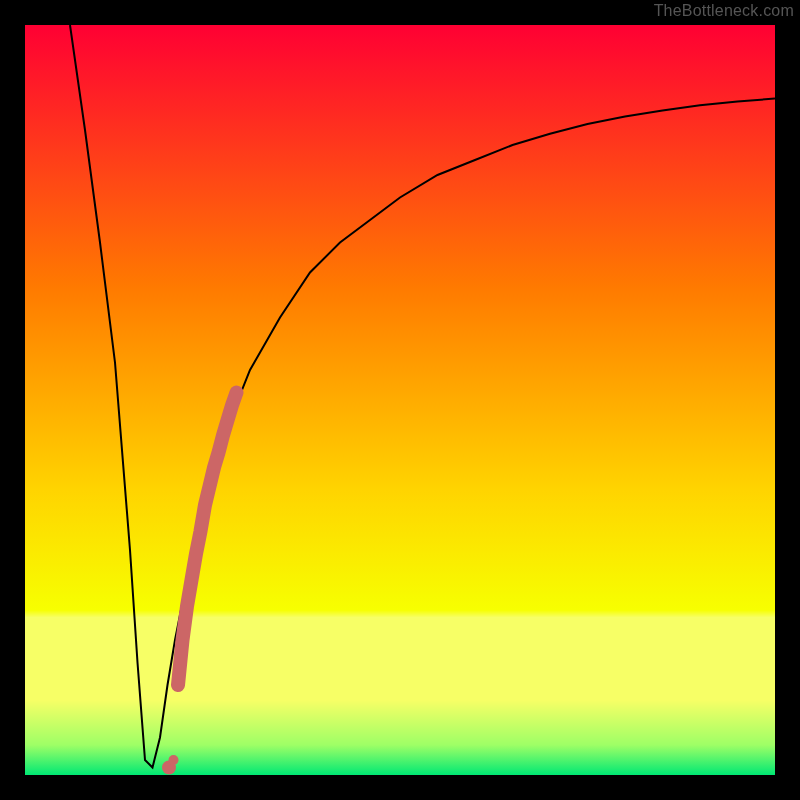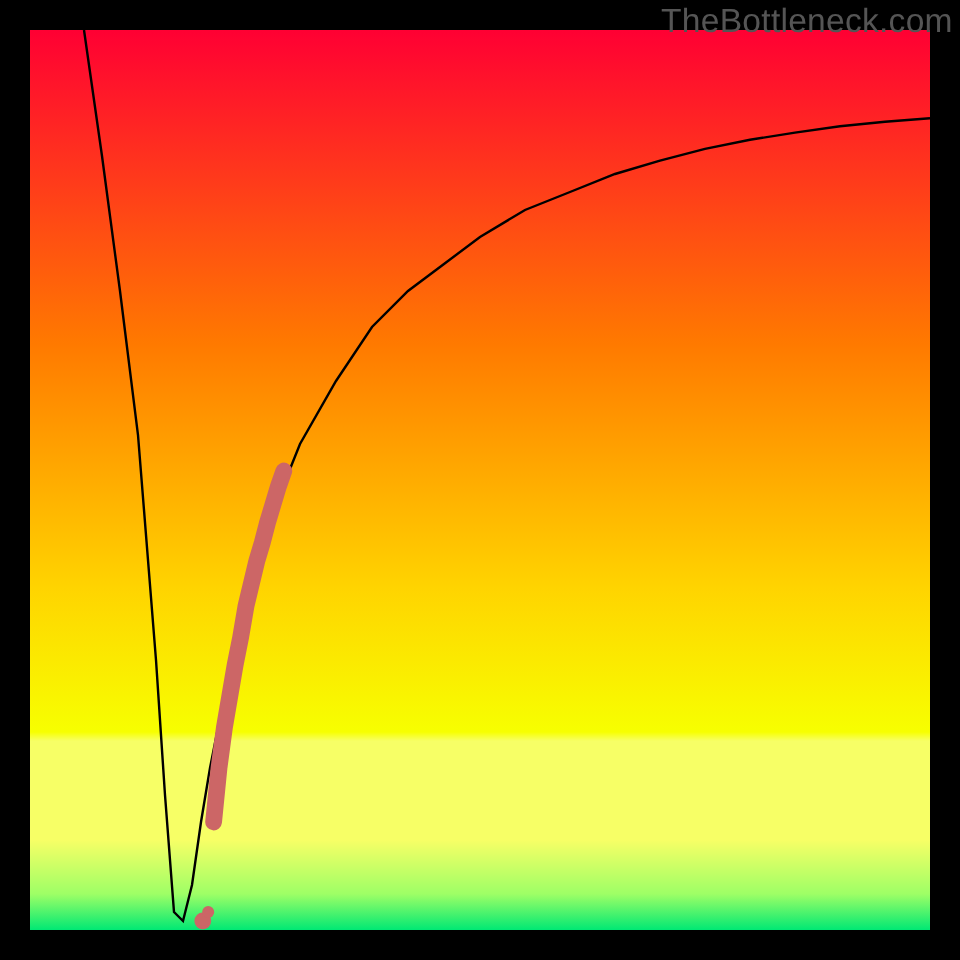--- a/index.html
+++ b/index.html
@@ -23,21 +23,21 @@
     top: 25px;
     width: 750px;
     height: 750px;
     overflow: hidden;
   }
   .watermark {
     position: absolute;
     top: 2px;
     right: 6px;
     color: #555;
-    font-size: 28px;
+    font-size: 16px;
     font-weight: 500;
     letter-spacing: 0.2px;
     user-select: none;
   }
   svg { display: block; }
 </style>
 </head>
 <body>
 
 <div class="frame">

